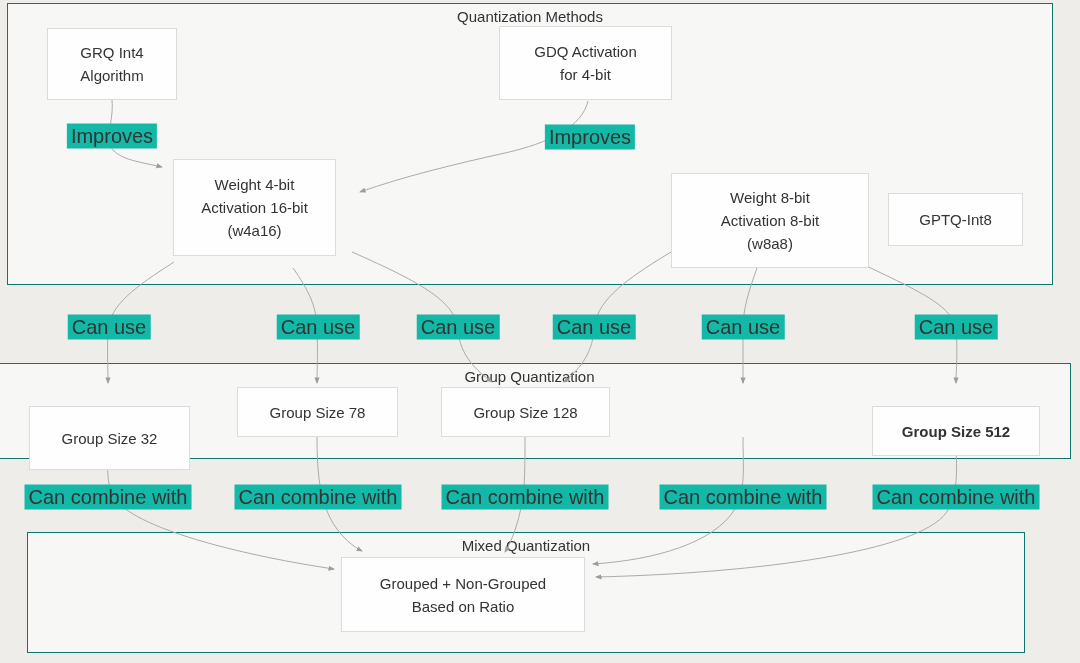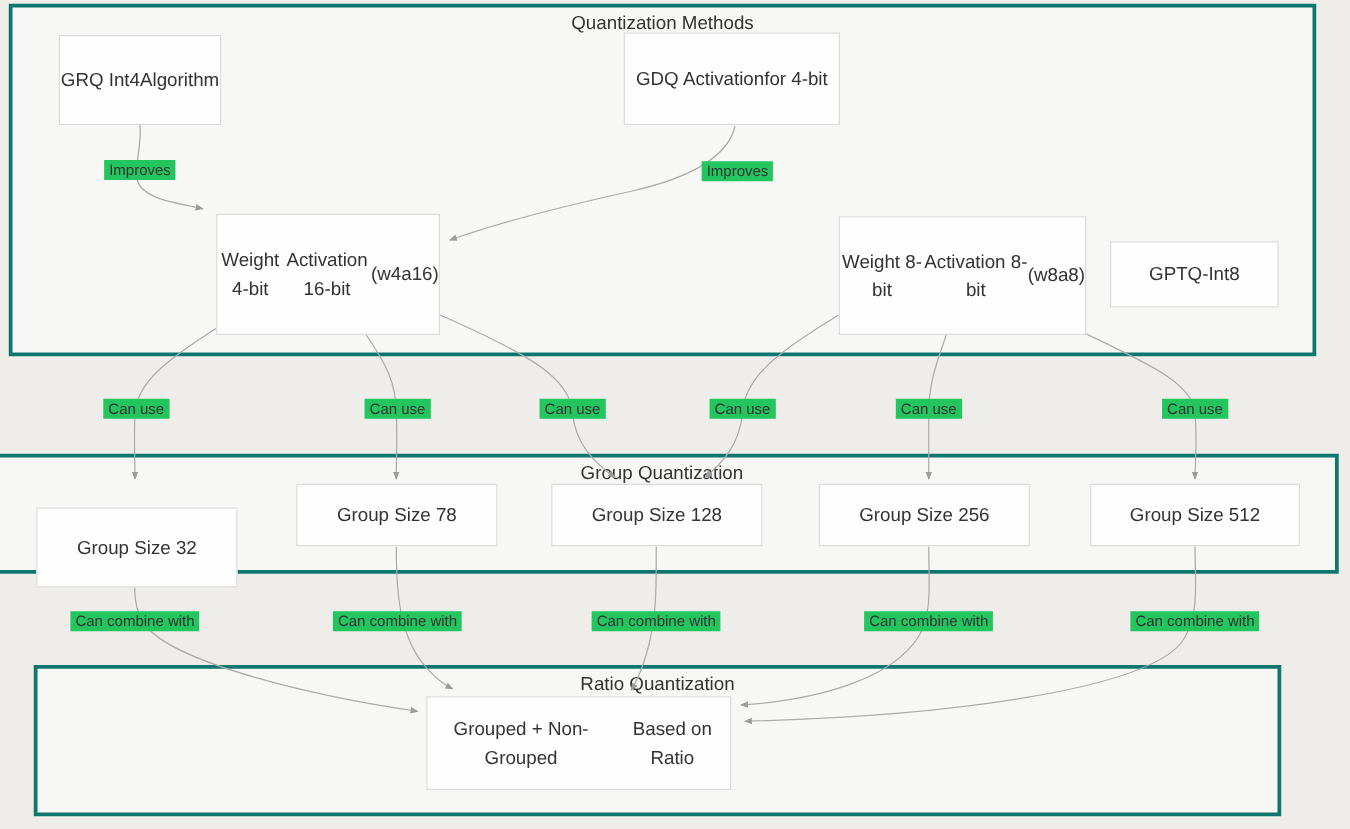--- a/index.html
+++ b/index.html
@@ -8,21 +8,21 @@
     width: 1080px;
     height: 663px;
     background: #eeedea;
     overflow: hidden;
     font-family: "Liberation Sans", sans-serif;
     color: #333;
   }
   .cluster {
     position: absolute;
     background: #f7f7f6;
-    border: 3px solid #0f766e;
+    border: 1px solid #0f766e;
     box-sizing: border-box;
     z-index: 1;
   }
   .cluster-label {
     position: absolute;
     top: 4px;
     left: 0;
     width: 100%;
     text-align: center;
     font-size: 15px;
@@ -30,34 +30,34 @@
   }
   .edges-layer {
     position: absolute;
     top: 0; left: 0;
     z-index: 2;
     pointer-events: none;
   }
   .edge-label {
     position: absolute;
     transform: translate(-50%, -50%);
-    background: #22c55e;
+    background: #14b8a6;
     padding: 1px 4px;
-    font-size: 12px;
+    font-size: 20px;
     white-space: nowrap;
     color: #333;
     z-index: 3;
   }
   .node {
     position: absolute;
     background: #fefefe;
     border: 1px solid #dcdcdc;
     box-sizing: border-box;
     display: flex;
-    flex-direction: row;
+    flex-direction: column;
     align-items: center;
     justify-content: center;
     text-align: center;
     font-size: 15px;
     line-height: 23px;
     color: #333;
     z-index: 4;
   }
 </style>
 </head>
@@ -67,21 +67,21 @@
 
   <div class="cluster" style="left:7px; top:3px; width:1046px; height:282px;">
     <div class="cluster-label">Quantization Methods</div>
   </div>
 
   <div class="cluster" style="left:-12px; top:363px; width:1083px; height:96px;">
     <div class="cluster-label">Group Quantization</div>
   </div>
 
   <div class="cluster" style="left:27px; top:532px; width:998px; height:121px;">
-    <div class="cluster-label">Ratio Quantization</div>
+    <div class="cluster-label">Mixed Quantization</div>
   </div>
 
   <svg class="edges-layer" width="1080" height="663" viewBox="0 0 1080 663">
     <defs>
       <marker id="arr" viewBox="0 0 10 10" refX="8.5" refY="5" markerWidth="6.5" markerHeight="6.5" orient="auto-start-reverse">
         <path d="M 0 1 L 10 5 L 0 9 z" fill="#9c9c9c"></path>
       </marker>
     </defs>
     <g fill="none" stroke="#ababab" stroke-width="1">
       <path d="M 112,100 C 114,120 104,140 113,150 C 122,160 140,162 162,167" marker-end="url(#arr)"></path>
@@ -119,21 +119,21 @@
   <div class="node" style="left:47px; top:28px; width:130px; height:72px;">
     <span>GRQ Int4</span>
     <span>Algorithm</span>
   </div>
 
   <div class="node" style="left:499px; top:26px; width:173px; height:74px;">
     <span>GDQ Activation</span>
     <span>for 4-bit</span>
   </div>
 
-  <div class="node" style="left:173px; top:171px; width:179px; height:97px;">
+  <div class="node" style="left:173px; top:159px; width:163px; height:97px;">
     <span>Weight 4-bit</span>
     <span>Activation 16-bit</span>
     <span>(w4a16)</span>
   </div>
 
   <div class="node" style="left:671px; top:173px; width:198px; height:95px;align-items:center;">
     <span>Weight 8-bit</span>
     <span>Activation 8-bit</span>
     <span>(w8a8)</span>
   </div>
@@ -147,25 +147,22 @@
   </div>
 
   <div class="node" style="left:237px; top:387px; width:161px; height:50px;">
     <span>Group Size 78</span>
   </div>
 
   <div class="node" style="left:441px; top:387px; width:169px; height:50px;">
     <span>Group Size 128</span>
   </div>
 
-  <div class="node" style="left:655px; top:387px; width:169px; height:50px;">
-    <span>Group Size 256</span>
-  </div>
 
-  <div class="node" style="left:872px; top:387px; width:168px; height:50px;">
+  <div class="node" style="left:872px; top:406px; width:168px; height:50px;font-weight:bold;">
     <span>Group Size 512</span>
   </div>
 
   <div class="node" style="left:341px; top:557px; width:244px; height:75px;">
     <span>Grouped + Non-Grouped</span>
     <span>Based on Ratio</span>
   </div>
 
 </div>
 

